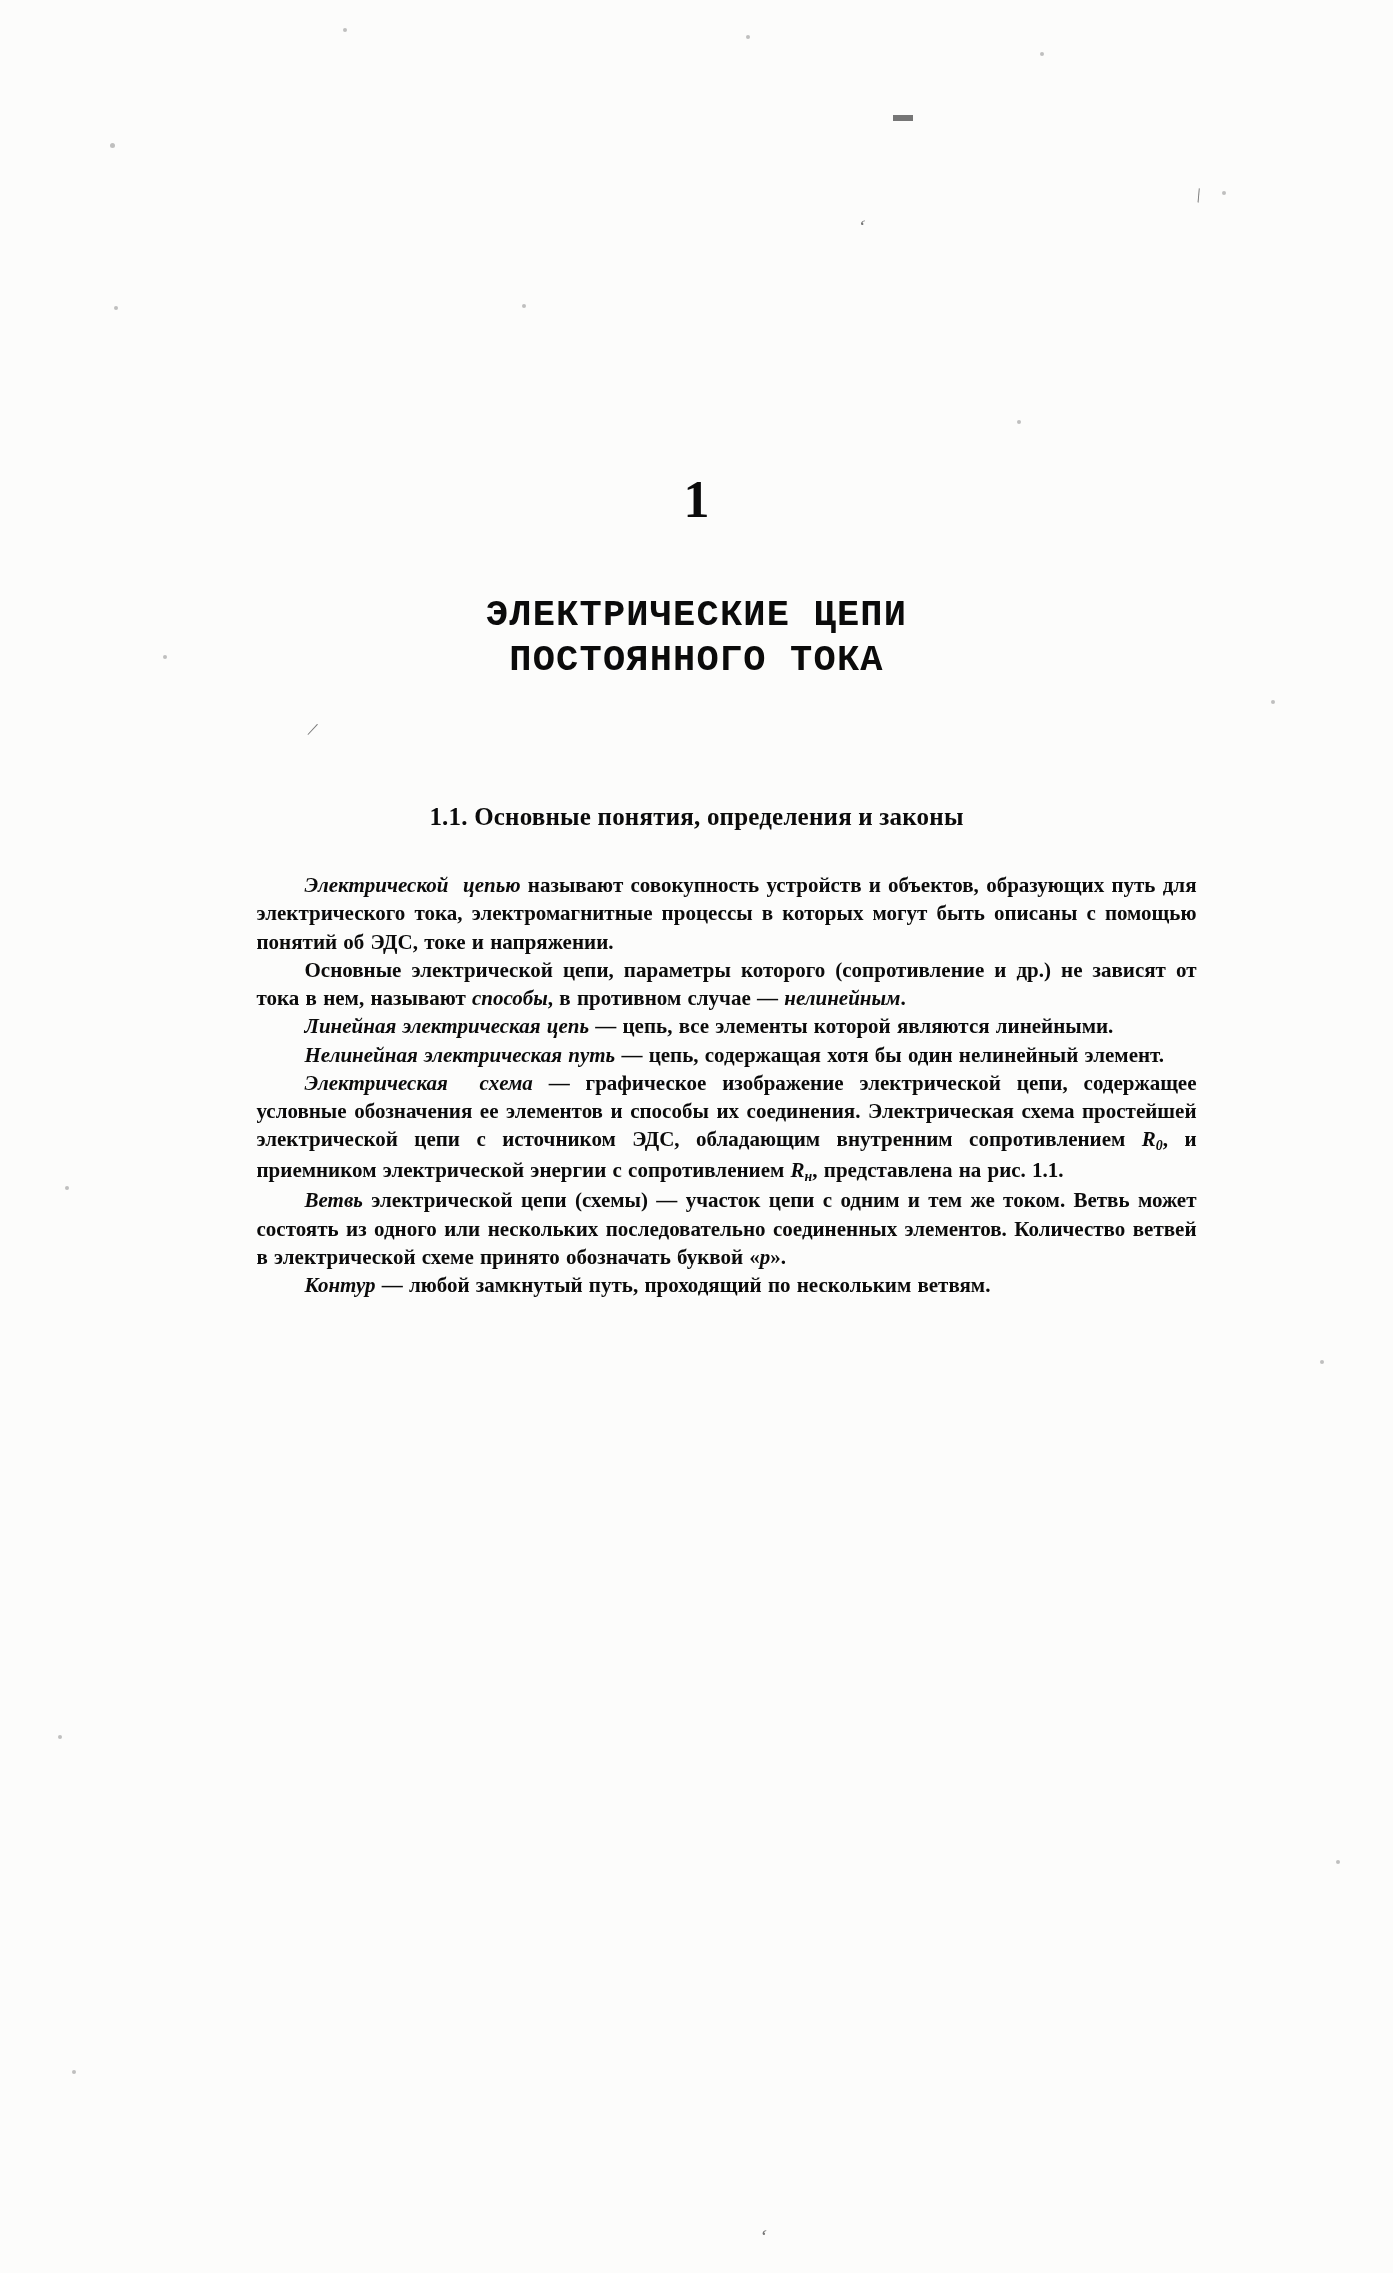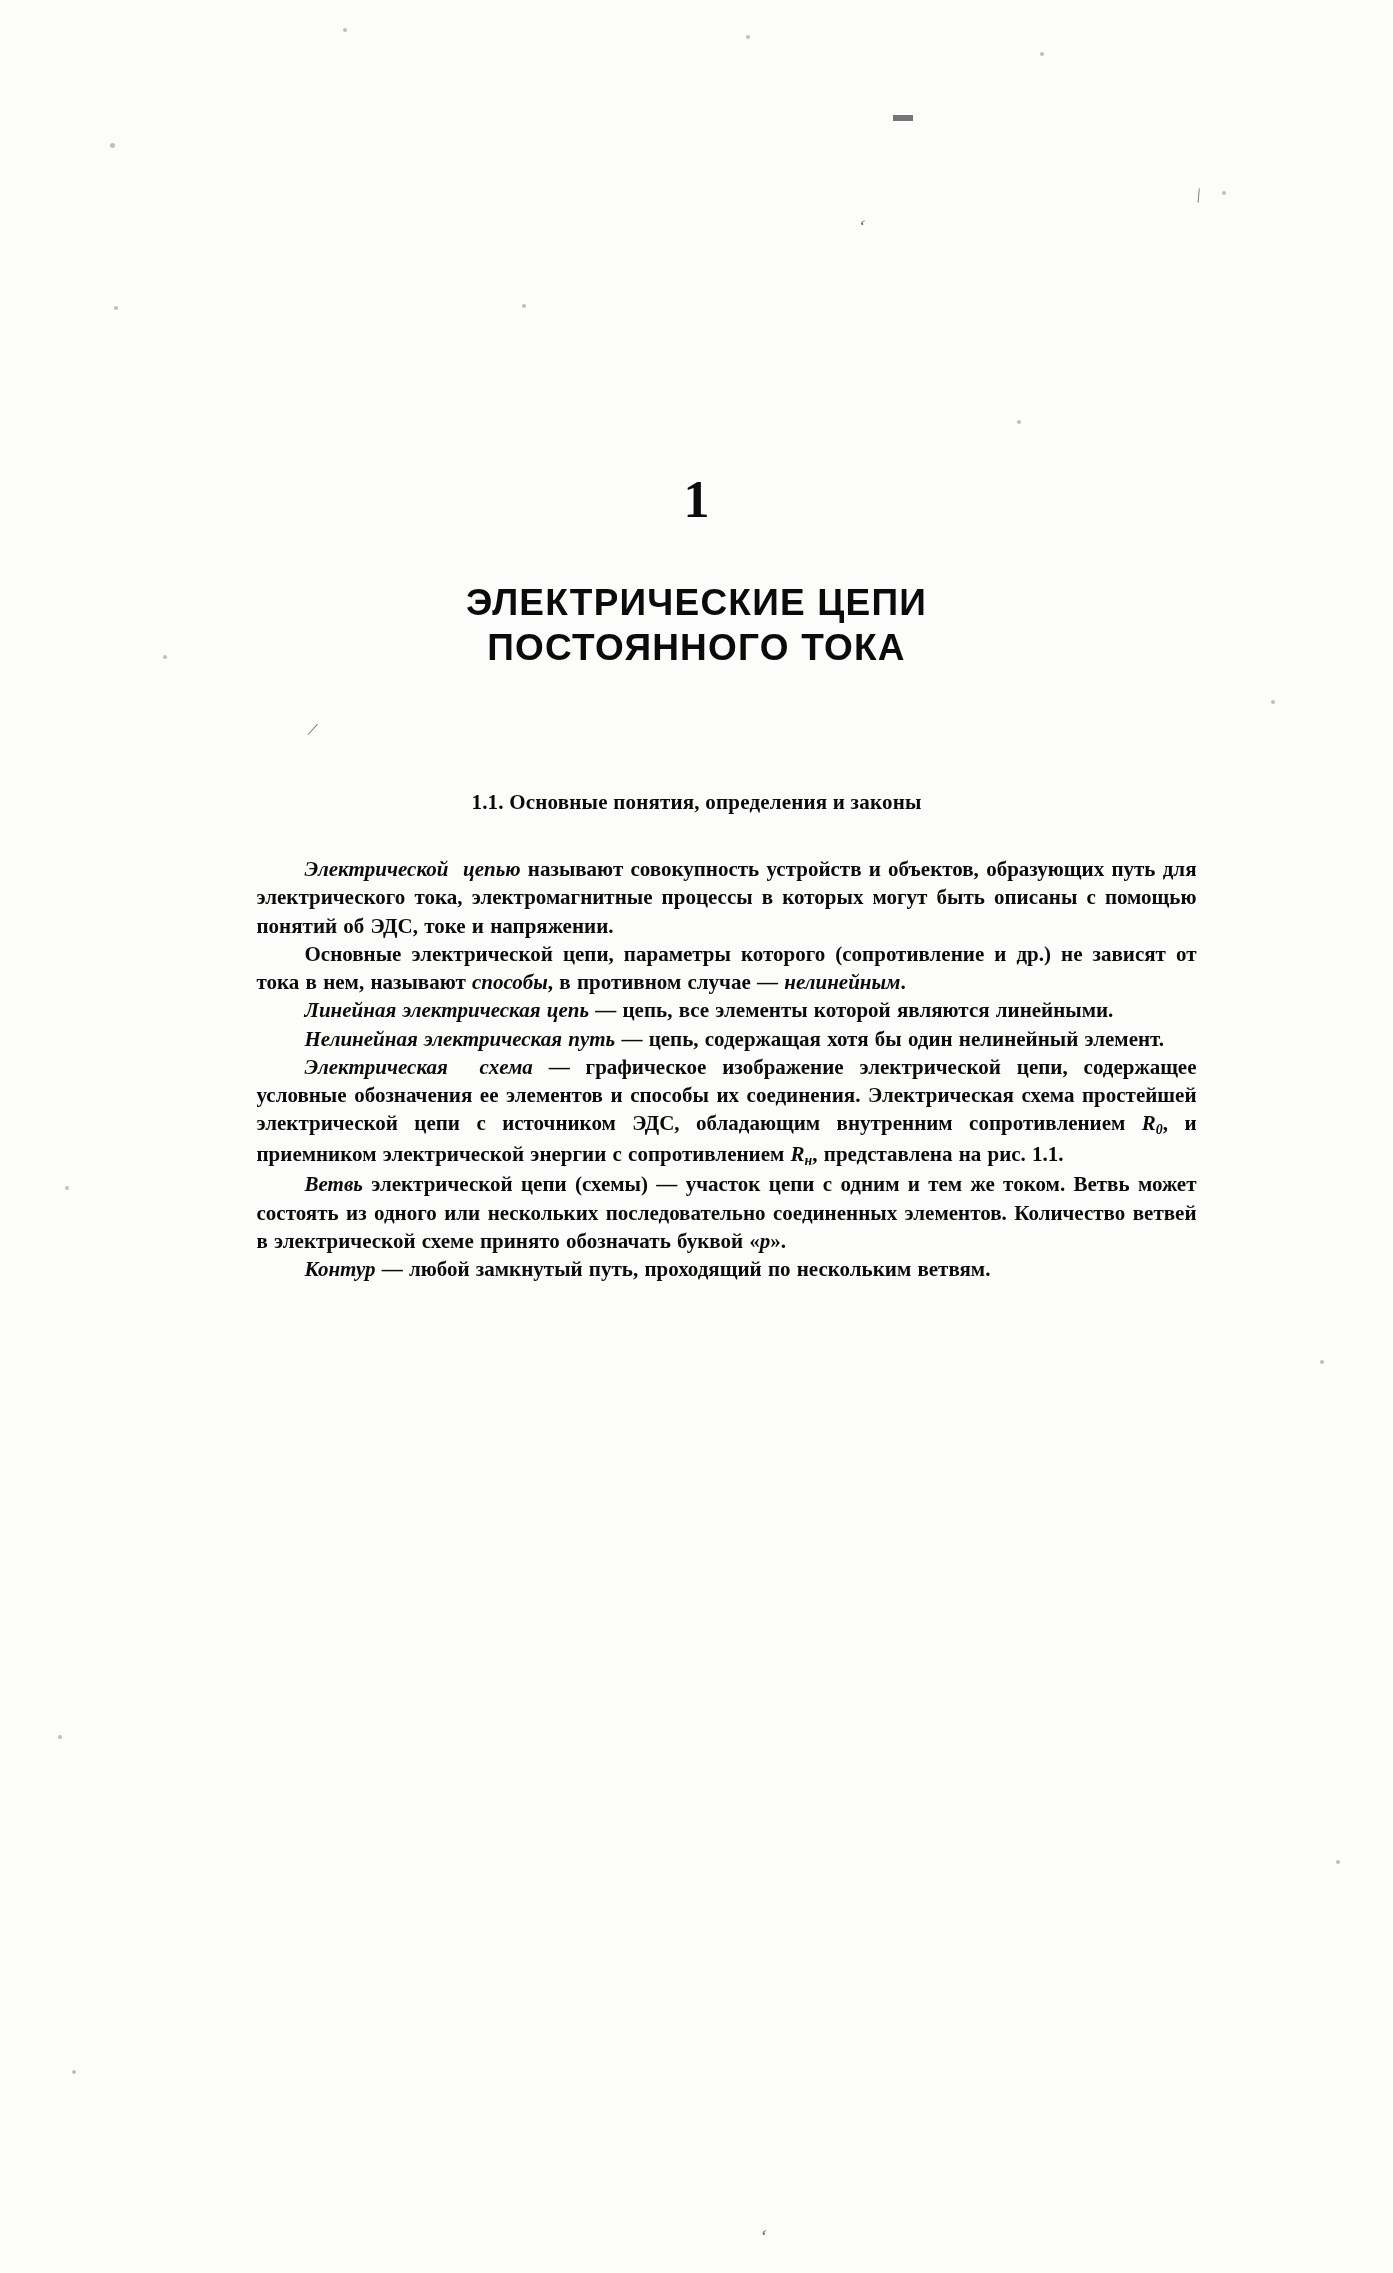--- a/index.html
+++ b/index.html
@@ -44,29 +44,29 @@
     letter-spacing: 0px;
     font-family: "Liberation Serif", serif;
   }
 
   .chapter-title {
     text-align: center;
     font-weight: bold;
     font-size: 37px;
     line-height: 1.22;
     letter-spacing: 1.2px;
-    margin-top: 51px;
-    font-family: Liberation Sans, sans-serif;
+    margin-top: 64px;
+    font-family: Liberation Mono, monospace;
   }
   .chapter-title .line2 { display: block; }
 
   .section-heading {
     text-align: center;
     font-weight: bold;
-    font-size: 21px;
+    font-size: 25px;
     margin-top: 120px;
     letter-spacing: .2px;
   }
 
   .body-text {
     margin: 0 auto;
     width: 1000px;
     padding-left: 60px;
     box-sizing: border-box;
     margin-top: 40px;

